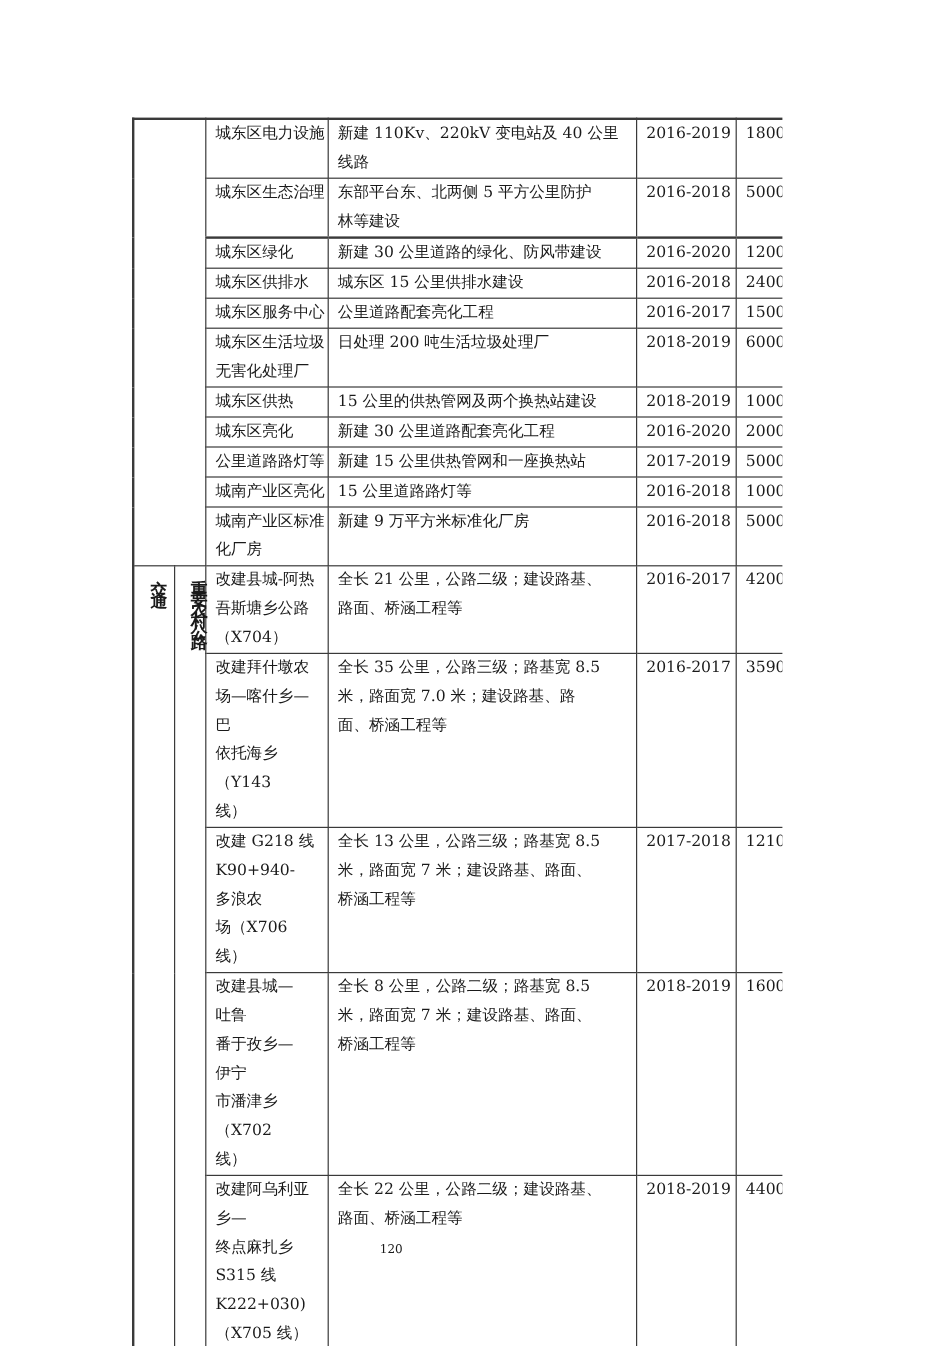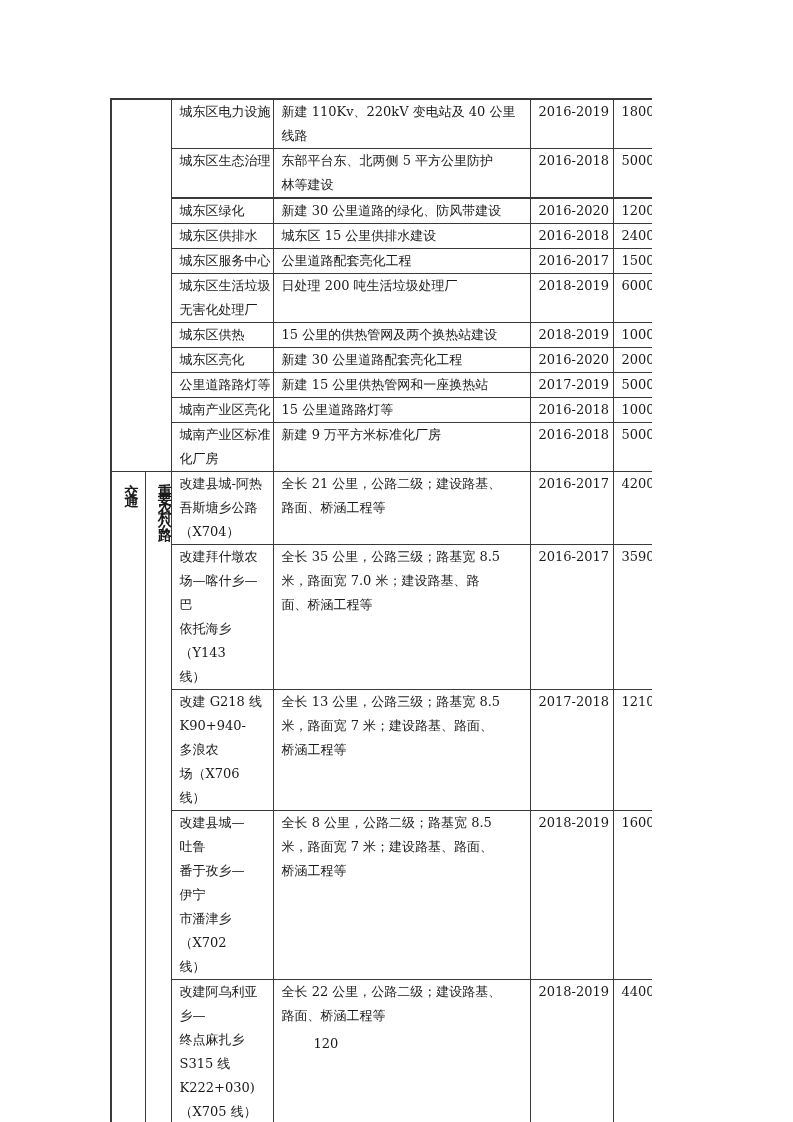--- a/index.html
+++ b/index.html
@@ -50,21 +50,21 @@
     letter-spacing: 9px;
   }
   
   tbody[data-name="upper-section-body"] tr:nth-child(2) td { border-bottom-width: 2px; }
   .page-number {
     position: absolute;
     top: 1036px;
     left: 0;
     width: 100%;
     text-align: center;
-    font-size: 13px;
+    font-size: 10px;
     color: #1a1a1a;
   }
 </style>
 </head>
 <body>
 
 <div class="page" data-name="document-page">
   <table class="projects" data-name="projects-table">
     <colgroup>
       <col style="width:34px">

